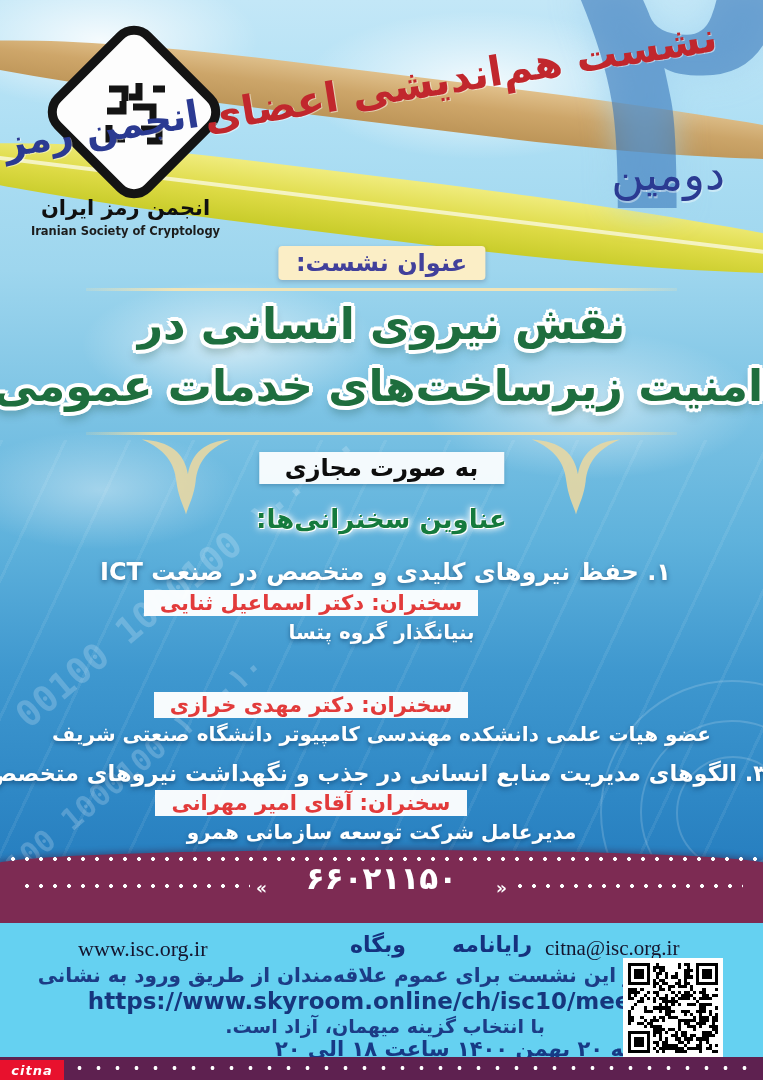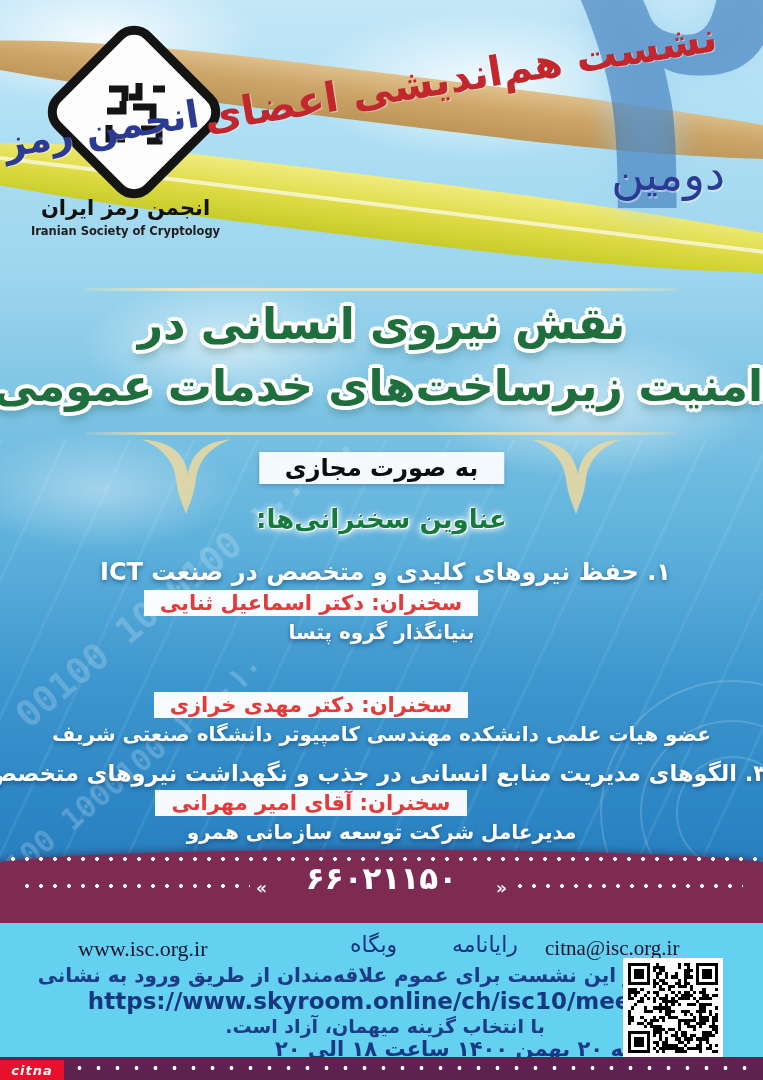--- a/index.html
+++ b/index.html
@@ -82,21 +82,21 @@
   .band-phone{left:0; top:860px; width:763px; text-align:center; color:#fff; font-size:31px; font-weight:bold; letter-spacing:7px;}
   .chev{position:absolute; color:#fff; font-size:17px; font-weight:bold; top:878px;}
   .tab{left:50%; top:922px; transform:translateX(-50%); width:252px; height:34px; background:#7d2b53;
     clip-path:polygon(0 0, 100% 0, 84% 70%, 74% 100%, 26% 100%, 16% 70%);
     display:flex; align-items:center; justify-content:center;}
   .tab span{color:#fff; font-size:14.5px; font-weight:bold;}
 
   
   .cyan{left:0; top:923px; width:763px; height:134px; background:#65d1f1;}
   .latin{font-family:"Liberation Serif", serif; color:#15152e; font-size:22px; direction:ltr;}
-  .c-label{color:#15317e; font-size:22px; font-weight:normal;}
+  .c-label{color:#15317e; font-size:22px; font-weight:bold;}
   .notice{left:60px; top:0; width:650px; text-align:center; color:#1c3c86; font-weight:bold;}
   .qr-box{left:623px; top:958px; width:100px; height:100px; background:#fff; padding:5px; box-sizing:border-box;}
 
   
   .strip{left:0; top:1057px; width:763px; height:23px; background:#5e2150;}
   .citna{left:0; top:1060px; width:64px; height:20px; background:#e8112d; color:#fff;
     display:flex; align-items:center; justify-content:center; font-size:13px; font-weight:bold;
     font-style:italic; letter-spacing:1px; direction:ltr; text-transform:lowercase;}
 </style>
 </head>
@@ -138,20 +138,21 @@
   </div>
   <div class="abs org-fa nowrap">انجمن رمز ایران</div>
   <div class="abs org-en nowrap">Iranian Society of Cryptology</div>
 
   <div class="abs callig nowrap">
     <span class="red">نشست هم‌اندیشی اعضای</span>
     <span class="blue">انجمن رمز ایران</span>
   </div>
   <div class="abs word-second nowrap">دومین</div>
 
+  <div class="abs badge-title nowrap">عنوان نشست:</div>
   <div class="abs rule"></div>
   <div class="abs headline hl1 nowrap">نقش نیروی انسانی در</div>
   <div class="abs headline hl2 nowrap">امنیت زیرساخت‌های خدمات عمومی</div>
   <div class="abs rule2"></div>
 
   <div class="abs flourish" style="left:138px;">
     <svg width="96" height="84" viewBox="0 0 100 84" fill="#e7d8a4">
       <path d="M4 2 C34 4 48 16 52 38 C56 16 70 4 96 2 C72 12 62 26 60 46 C58 62 52 72 50 80 C48 72 42 62 40 46 C38 26 28 12 4 2 Z"></path>
       <circle cx="50" cy="52" r="5"></circle>
     </svg>

